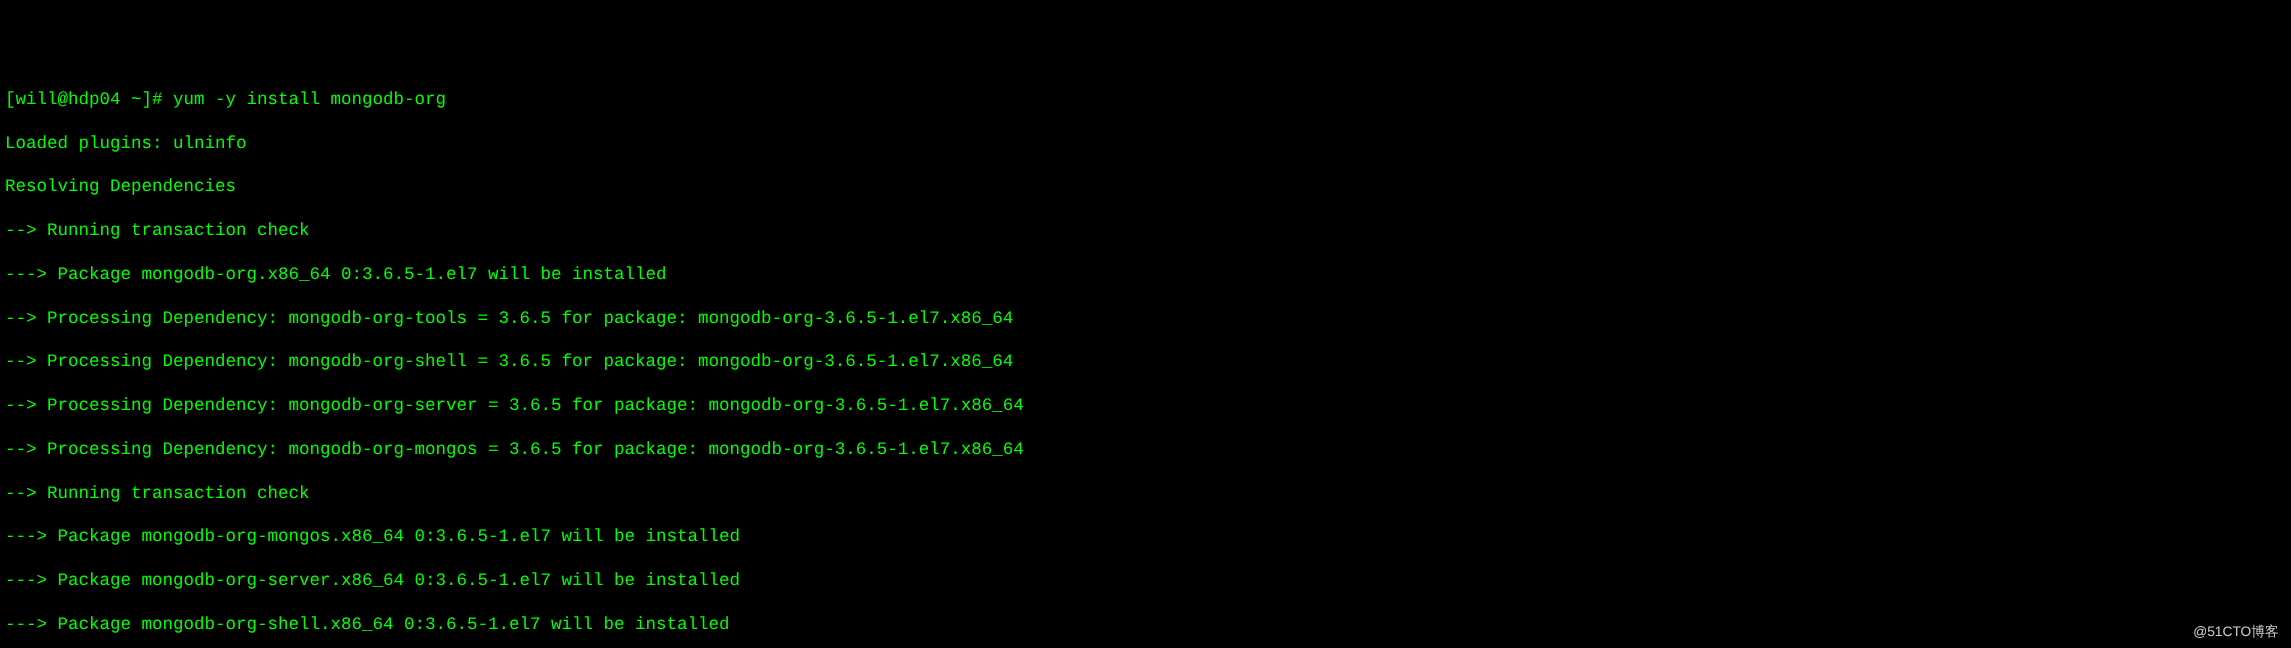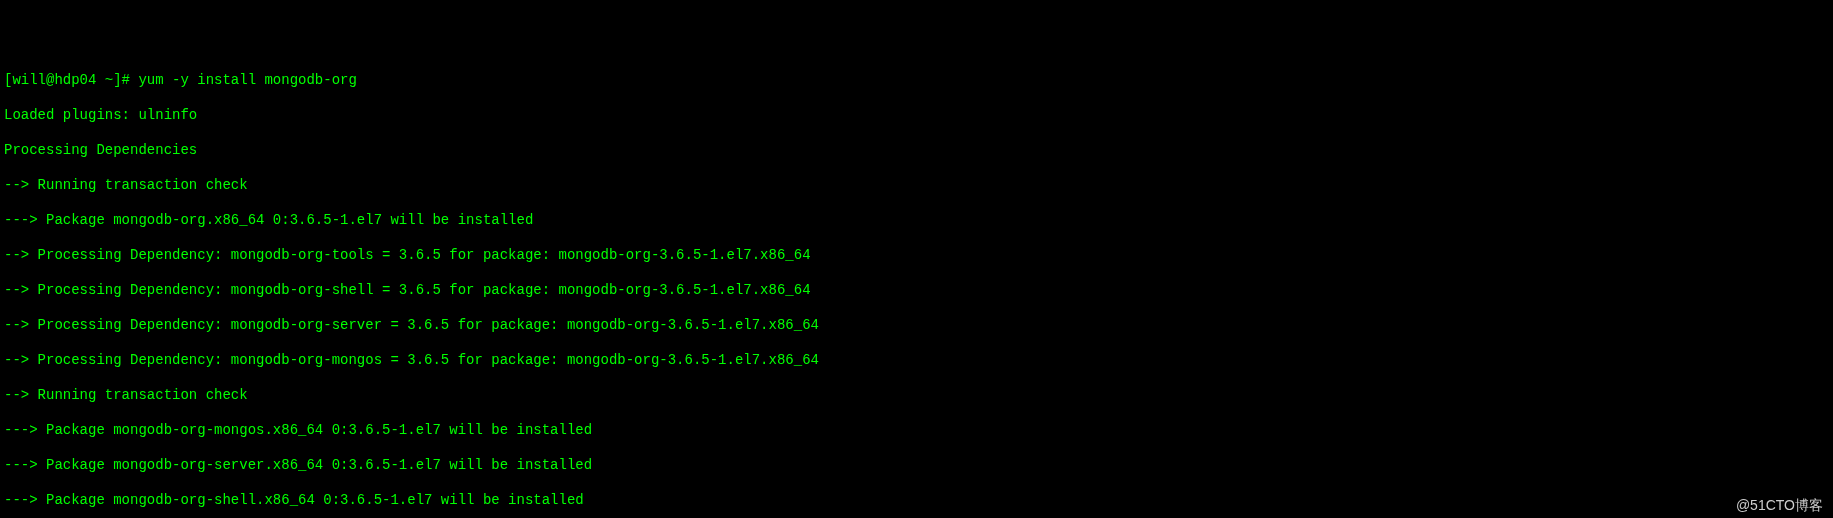--- a/index.html
+++ b/index.html
@@ -20,31 +20,31 @@
       padding: 2px 4px;
       white-space: pre;
     }
     .line { display: block; }
     .watermark {
       position: absolute;
       right: 10px;
       bottom: 4px;
       color: #cccccc;
       font-family: Arial, sans-serif;
-      font-size: 14px;
+      font-size: 11px;
     }
   </style>
 </head>
 <body>
 
 
 
 <span class="line">[will@hdp04 ~]# yum -y install mongodb-org</span>
 <span class="line">Loaded plugins: ulninfo</span>
-<span class="line">Processing Dependencies</span>
+<span class="line">Resolving Dependencies</span>
 <span class="line">--&gt; Running transaction check</span>
 <span class="line">---&gt; Package mongodb-org.x86_64 0:3.6.5-1.el7 will be installed</span>
 <span class="line">--&gt; Processing Dependency: mongodb-org-tools = 3.6.5 for package: mongodb-org-3.6.5-1.el7.x86_64</span>
 <span class="line">--&gt; Processing Dependency: mongodb-org-shell = 3.6.5 for package: mongodb-org-3.6.5-1.el7.x86_64</span>
 <span class="line">--&gt; Processing Dependency: mongodb-org-server = 3.6.5 for package: mongodb-org-3.6.5-1.el7.x86_64</span>
 <span class="line">--&gt; Processing Dependency: mongodb-org-mongos = 3.6.5 for package: mongodb-org-3.6.5-1.el7.x86_64</span>
 <span class="line">--&gt; Running transaction check</span>
 <span class="line">---&gt; Package mongodb-org-mongos.x86_64 0:3.6.5-1.el7 will be installed</span>
 <span class="line">---&gt; Package mongodb-org-server.x86_64 0:3.6.5-1.el7 will be installed</span>
 <span class="line">---&gt; Package mongodb-org-shell.x86_64 0:3.6.5-1.el7 will be installed</span>

